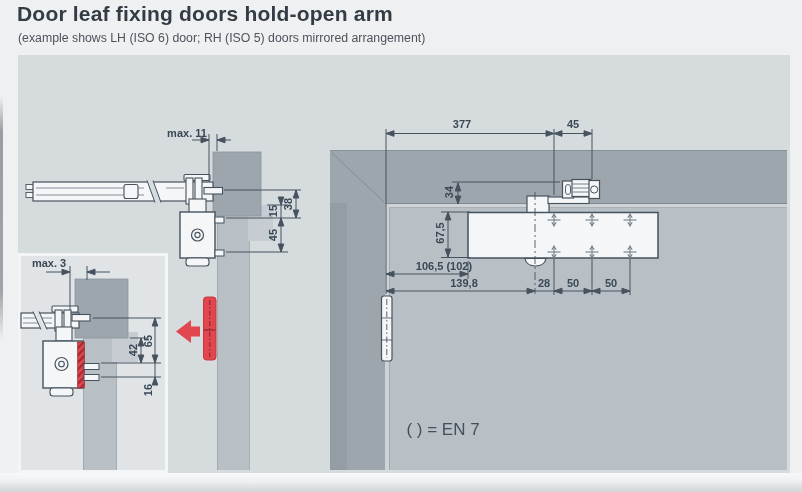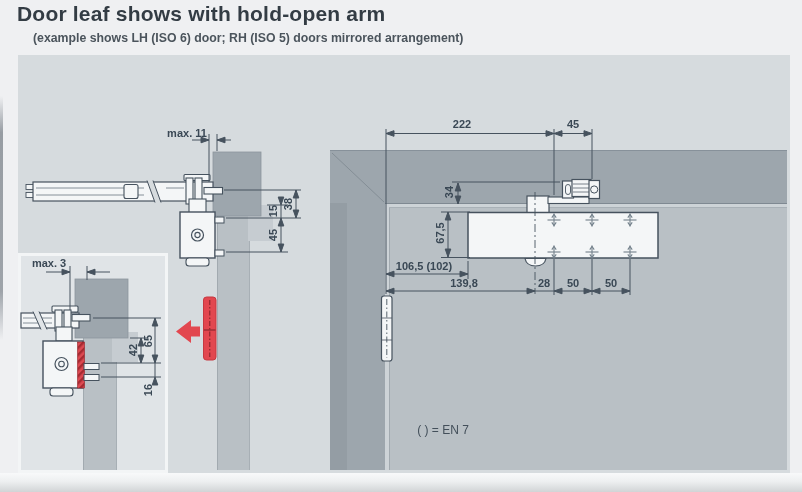--- a/index.html
+++ b/index.html
@@ -1,37 +1,37 @@
 <!DOCTYPE html>
 <html><head>
 <meta charset="utf-8">
 <style>
   html,body{margin:0;padding:0;width:802px;height:492px;overflow:hidden;
     background:#eff0f2;font-family:"Liberation Sans",sans-serif;position:relative;}
   .abs{position:absolute;}
   #title{left:17px;top:2px;font-size:21px;font-weight:700;color:#333c44;letter-spacing:.2px;white-space:nowrap;}
-  #subtitle{left:33px;top:31px;font-size:12.3px;font-weight:700;color:#4b545c;white-space:nowrap;}
+  #subtitle{left:18px;top:31px;font-size:12.3px;font-weight:400;color:#4b545c;white-space:nowrap;}
   #panel{left:18px;top:55px;width:772px;height:418px;background:#d6dbde;}
   #inset{left:18px;top:253px;width:150px;height:220px;background:#e0e4e7;
     border:3px solid #f3f5f6;box-sizing:border-box;}
   #spine-shadow{left:0;top:96px;width:3px;height:244px;
     background:linear-gradient(180deg,rgba(92,101,110,0),rgba(92,101,110,.6) 15%,rgba(92,101,110,.55) 80%,rgba(92,101,110,0));}
   #page-bottom{left:0;top:473px;width:802px;height:19px;
     background:linear-gradient(180deg,#f8f9fa 0%,#edeff0 45%,#d1d4d6 100%);}
   svg.overlay{position:absolute;left:0;top:0;pointer-events:none;}
   .dim{position:absolute;font-size:11px;font-weight:700;color:#3a4855;white-space:nowrap;
     transform:translate(-50%,-50%);line-height:1;}
   .dim.v{transform:translate(-50%,-50%) rotate(-90deg);}
-  #note{position:absolute;font-size:12px;font-weight:400;color:#434f5a;white-space:nowrap;
+  #note{position:absolute;font-size:17px;font-weight:400;color:#434f5a;white-space:nowrap;
     transform:translate(-50%,-50%);}
 </style>
 </head>
 <body>
 
-<div class="abs" id="title">Door leaf shows with hold-open arm</div>
+<div class="abs" id="title">Door leaf fixing doors hold-open arm</div>
 <div class="abs" id="subtitle">(example shows LH (ISO 6) door; RH (ISO 5) doors mirrored arrangement)</div>
 
 <div class="abs" id="panel"></div>
 <div class="abs" id="inset"></div>
 <div class="abs" id="spine-shadow"></div>
 <div class="abs" id="page-bottom"></div>
 
 <svg class="overlay" width="802" height="492" viewBox="0 0 802 492">
   <defs>
     <pattern id="redhatch" width="5" height="5" patternUnits="userSpaceOnUse" patternTransform="rotate(45)">
@@ -255,23 +255,23 @@
 <span class="dim" style="left:187px;top:133px">max. 11</span>
 <span class="dim v" style="left:288px;top:204px">38</span>
 <span class="dim v" style="left:273px;top:211px">15</span>
 <span class="dim v" style="left:273px;top:235px">45</span>
 
 <span class="dim" style="left:49px;top:263px">max. 3</span>
 <span class="dim v" style="left:148px;top:341px">65</span>
 <span class="dim v" style="left:133px;top:350px">42</span>
 <span class="dim v" style="left:148px;top:390px">16</span>
 
-<span class="dim" style="left:462px;top:124px">222</span>
+<span class="dim" style="left:462px;top:124px">377</span>
 <span class="dim" style="left:573px;top:124px">45</span>
 <span class="dim v" style="left:449px;top:192px">34</span>
 <span class="dim v" style="left:440px;top:233px">67,5</span>
-<span class="dim" style="left:424px;top:266px">106,5 (102)</span>
+<span class="dim" style="left:444px;top:266px">106,5 (102)</span>
 <span class="dim" style="left:464px;top:283px">139,8</span>
 <span class="dim" style="left:544px;top:283px">28</span>
 <span class="dim" style="left:573px;top:283px">50</span>
 <span class="dim" style="left:611px;top:283px">50</span>
 
 <span id="note" style="left:443px;top:430px">( ) = EN 7</span>
 
 </body></html>

